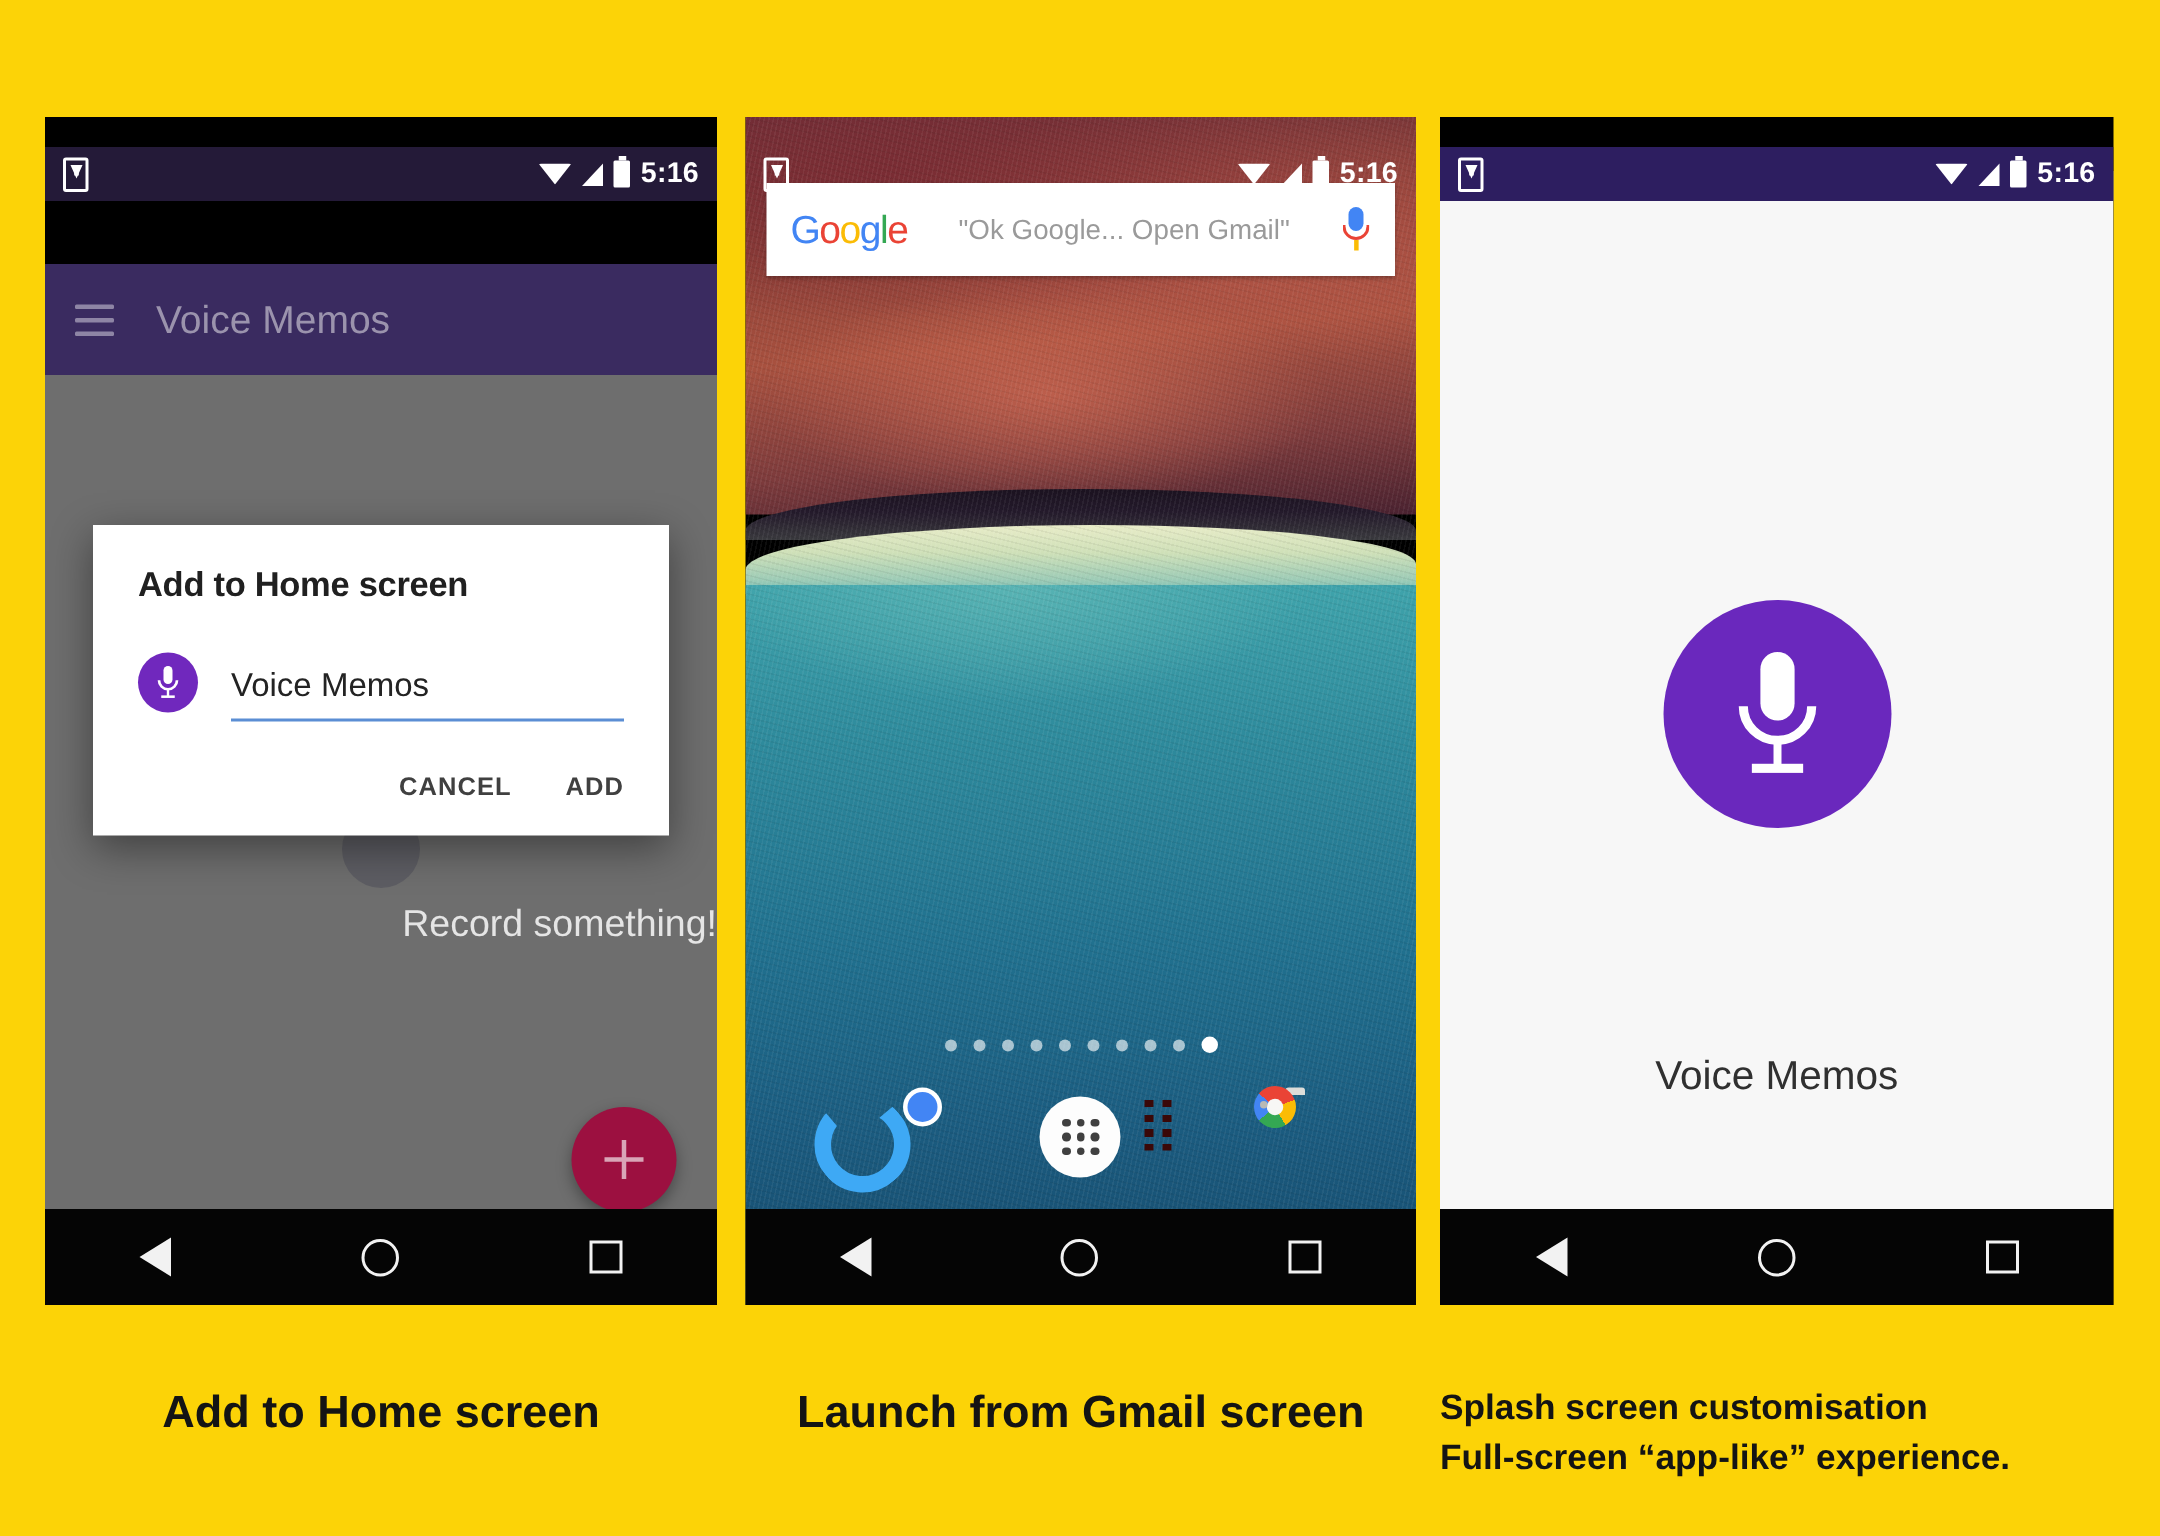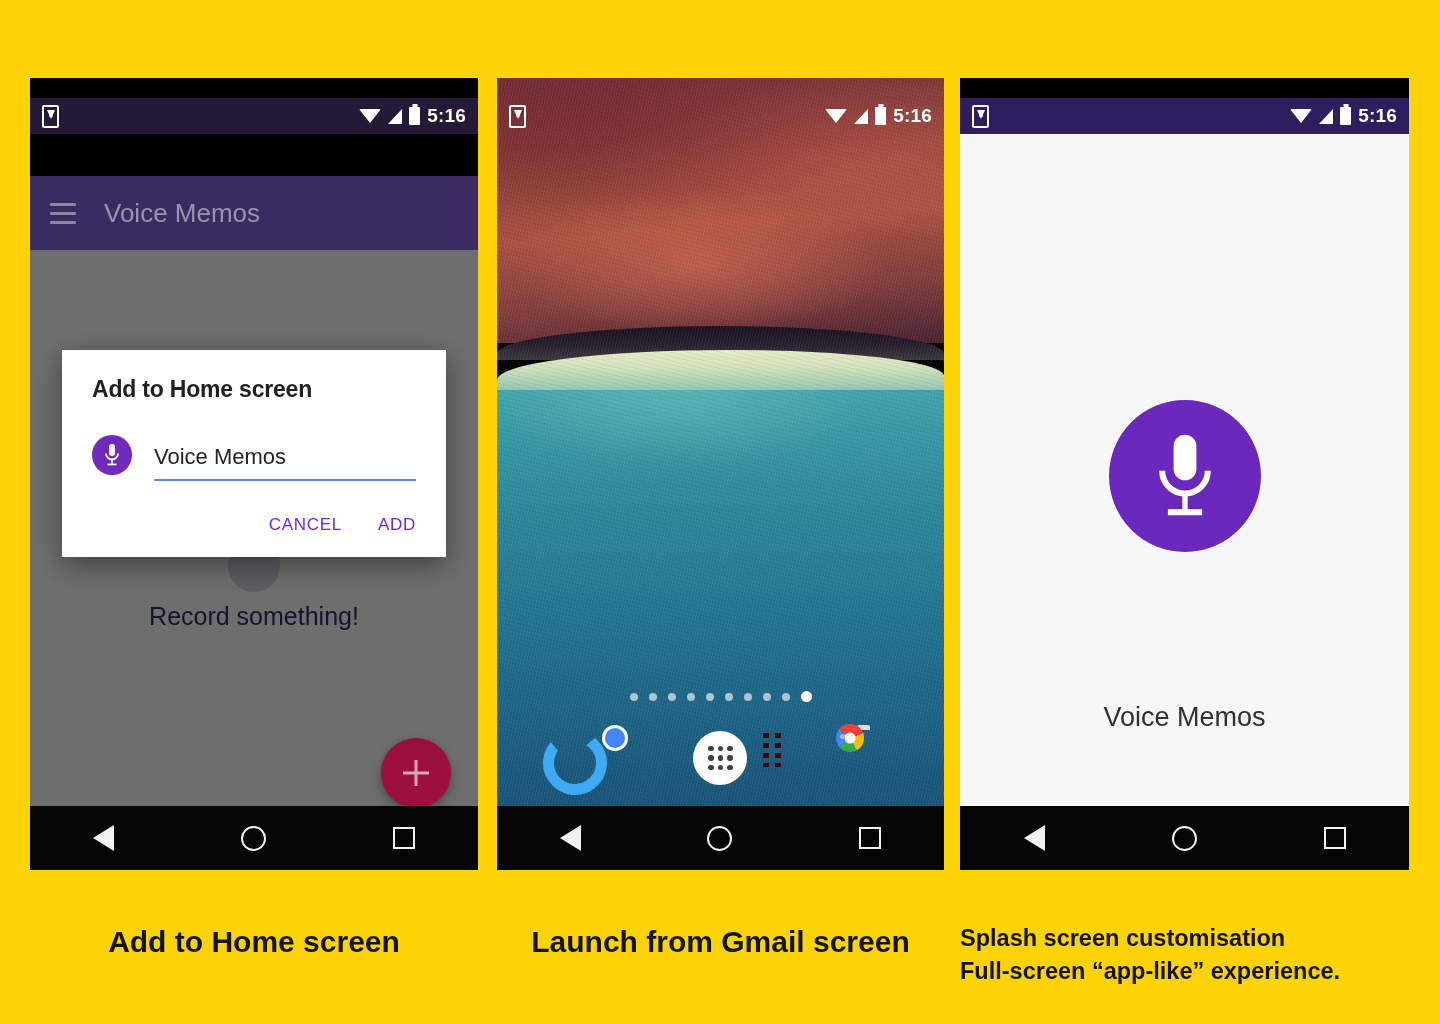--- a/index.html
+++ b/index.html
@@ -99,22 +99,22 @@
     display:flex; align-items:center; padding:0 20px;
   }
   .hamburger{ width:26px; display:flex; flex-direction:column; gap:6px; }
   .hamburger i{ height:3px; background:#8e85a5; display:block; border-radius:1px;}
   .appbar-title{ margin-left:28px; color:#9b93ad; font-size:26px; }
 
   #phone1 .p1-body{
     position:absolute; left:0; top:172px; right:0; bottom:64px; background:#6e6e6e;
   }
   .record-text{
-    position:absolute; left:0; right:0; top:352px; text-align:center;
-    color:#0f172a; font-size:25px;
+    position:absolute; left:0; right:0; top:352px; text-align:right;
+    color:#e5e5e5; font-size:25px;
   }
   .mic-ghost{
     position:absolute; left:50%; top:290px; transform:translateX(-50%);
     width:52px;height:52px;border-radius:50%;background:#5d5d63;
   }
   .fab{
     position:absolute; right:27px; bottom:62px; width:70px;height:70px;border-radius:50%;
     background:#9c1040; display:flex;align-items:center;justify-content:center;
     box-shadow:0 4px 10px rgba(0,0,0,.35);
   }
@@ -137,21 +137,21 @@
     display:flex;align-items:center;justify-content:center;flex:0 0 auto; margin-bottom:6px;
   }
   .dialog-field{ flex:1; margin-left:22px; }
   .dialog-input{
     font-size:22px; color:#232323; padding-bottom:9px;
     border-bottom:2.5px solid #5b8ed4; font-family:"Liberation Sans", sans-serif;
   }
   .dialog-actions{
     display:flex; justify-content:flex-end; gap:36px; margin-top:34px; padding-bottom:8px;
   }
-  .dlg-btn{ color:#6d28d9; font-size:17px; font-weight:normal; letter-spacing:.7px; }
+  .dlg-btn{ color:#404040; font-size:17px; font-weight:bold; letter-spacing:.7px; }
 
   
   .wallpaper{ position:absolute; inset:0; }
   .wp-land{
     position:absolute; left:0; top:0; width:100%; height:265px;
     background:
       radial-gradient(ellipse 130% 60% at 20% 15%, rgba(120,40,50,.75) 0%, rgba(0,0,0,0) 60%),
       radial-gradient(ellipse 90% 50% at 75% 30%, rgba(200,95,80,.55) 0%, rgba(0,0,0,0) 65%),
       radial-gradient(ellipse 60% 40% at 45% 70%, rgba(215,110,85,.6) 0%, rgba(0,0,0,0) 70%),
       linear-gradient(175deg,#6e3038 0%,#8d4038 30%,#a8513f 55%,#7d3b3c 80%,#4a2230 100%);
@@ -376,20 +376,29 @@
       <span class="ic-download"></span>
     </div>
     <div class="sb-right">
       <span class="ic-wifi"></span>
       <span class="ic-signal"></span>
       <span class="ic-batt"></span>
       <span class="sb-time">5:16</span>
     </div>
   </div>
 
+  <div class="search-bar">
+    <span class="g-logo"><span>G</span><span>o</span><span>o</span><span>g</span><span>l</span><span>e</span></span>
+    <span class="search-hint">"Ok Google... Open Gmail"</span>
+    <span class="gmic">
+      <span class="cap"></span>
+        <span class="arc"></span>
+        <span class="stem"></span>
+    </span>
+  </div>
 
   <div class="page-dots">
     <i></i>
     <i></i>
     <i></i>
     <i></i>
     <i></i>
     <i></i>
     <i></i>
     <i></i>

